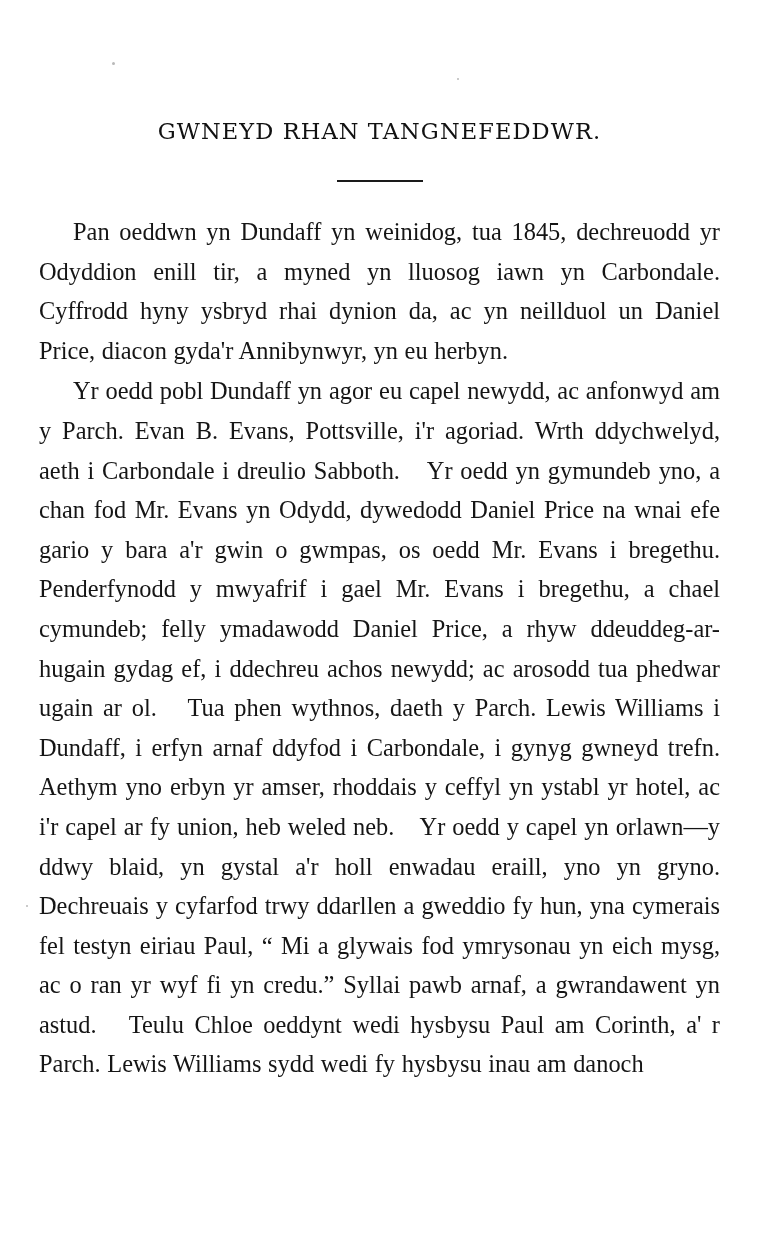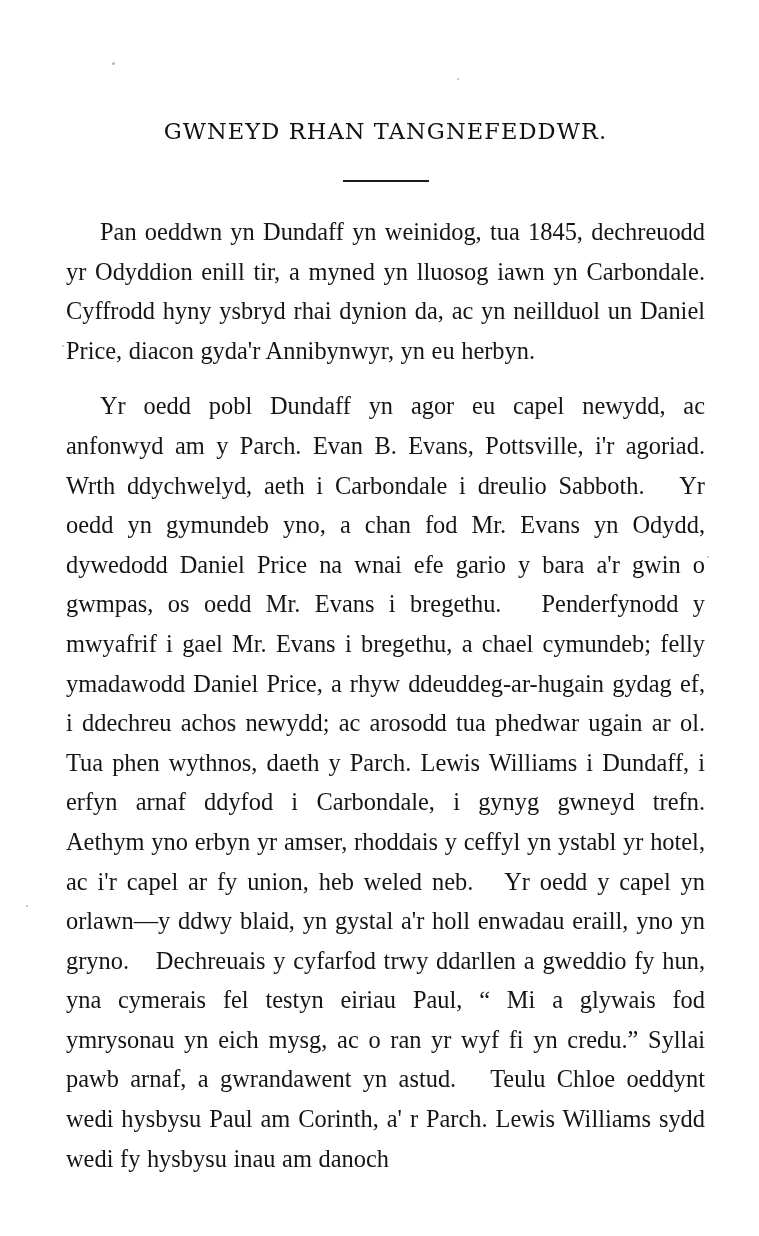--- a/index.html
+++ b/index.html
@@ -12,21 +12,21 @@
     height: 1236px;
     overflow: hidden;
     font-family: "Liberation Serif", serif;
     color: #1a1a1a;
   }
   .page {
     position: relative;
     width: 759px;
     height: 1236px;
     box-sizing: border-box;
-    padding: 118px 38px 0 50px;
+    padding: 118px 38px 0 38px;
   }
   .page-title {
     font-family: "DejaVu Serif", serif;
     font-size: 22.5px;
     letter-spacing: 1.1px;
     text-align: center;
     font-weight: 400;
     margin: 0 0 0 0;
     color: #111111;
     white-space: nowrap;
@@ -42,21 +42,21 @@
     font-size: 24.4px;
     line-height: 39.6px;
     text-align: justify;
     text-justify: inter-word;
     color: #151515;
     -webkit-hyphens: none;
     hyphens: none;
     word-spacing: 0.5px;
   }
   .body-text p {
-    margin: 16px;
+    margin: 1px;
     text-indent: 34px;
   }
   .body-text p.cont {
     text-indent: 34px;
   }
   
   .speck {
     position: absolute;
     background: #b9b9b9;
     border-radius: 50%;

